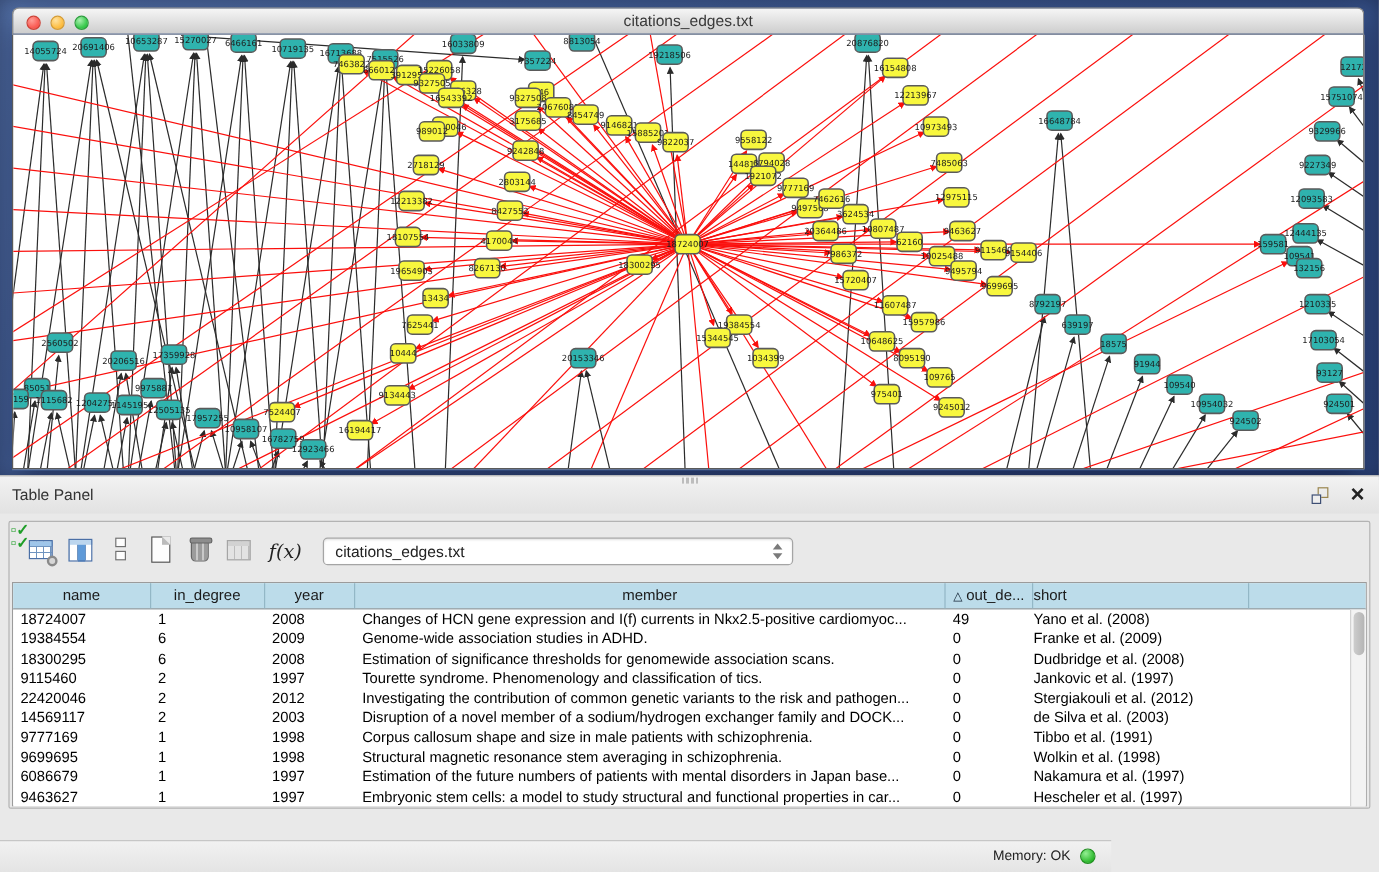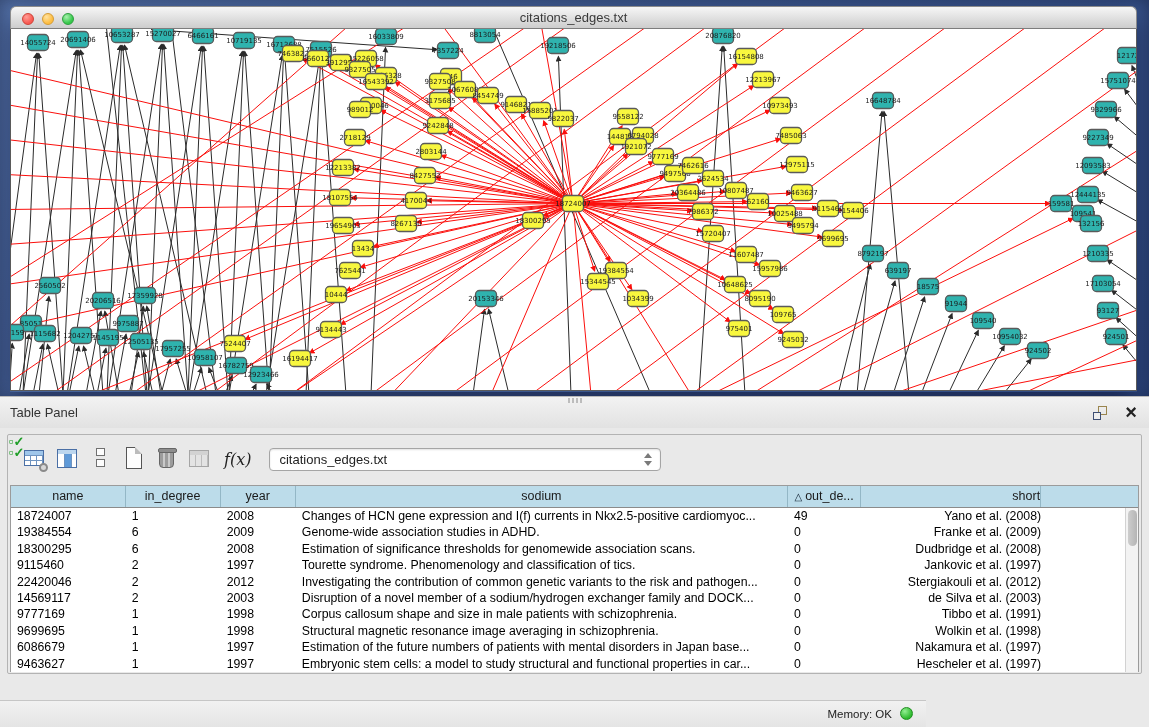--- a/index.html
+++ b/index.html
@@ -69,21 +69,21 @@
   .combo .stepper i.dn { border-top:5px solid #7a7a7a; }
   
   .grid { position:absolute; left:2px; top:50px; width:1129px; height:187px; background:#fff; border:1px solid #9b9b9b; }
   .thead { display:flex; height:22px; background:#bcdcea; border-bottom:1px solid #8b8b8b; }
   .th { font-size:12.5px; color:#1a1a1a; text-align:center; line-height:21px; border-right:1px solid #93b7c6;
     overflow:hidden; white-space:nowrap; }
   .th .sort { font-size:10px; margin-right:3px; color:#123; }
   .tbody { position:relative; }
   .tr { display:flex; height:16.4px; background:#fff; }
   .td { font-size:12.3px; color:#000; line-height:16.4px; white-space:nowrap; overflow:hidden; padding-left:6px; }
-  .col0{width:116px;} .col1{width:96px;} .col2{width:76px;} .col3{width:498px;} .col4{width:74px;} .col5{width:182px; text-align:right; padding-left:0;} .col6{width:98px;margin-top:42px;}
+  .col0{width:116px;} .col1{width:96px;} .col2{width:76px;} .col3{width:498px;} .col4{width:74px;} .col5{width:182px; text-align:left; padding-left:0;} .col6{width:98px;margin-top:42px;}
   .vscroll { position:absolute; right:0; top:22px; width:13px; height:164px; background:#f3f3f3; border-left:1px solid #d2d2d2; }
   .vscroll .thumb { position:absolute; left:1.5px; top:2px; width:9px; height:36px; background:linear-gradient(90deg,#cdcdcd,#b5b5b5); border-radius:5px; }
   
   .tab-bar { position:absolute; left:0; top:279px; width:100%; text-align:center; }
   .seg-control { display:inline-flex; border:1px solid #9b9b9b; border-radius:4px; overflow:hidden; background:#fff;
     box-shadow:0 1px 1px rgba(0,0,0,.15); }
   .seg { padding:2px 13px; font-size:12.5px; color:#1a1a1a; background:#fdfdfd; border-left:1px solid #c3c3c3; line-height:16px; }
   .seg:first-child { border-left:none; }
   .seg.active { background:linear-gradient(#8f8f8f,#6f6f6f); color:#f2f2f2; }
   
@@ -585,21 +585,21 @@
             <i class="up"></i>
             <i class="dn"></i>
           </span>
       </div>
     </div>
     <div class="grid">
       <div class="thead" id="thead">
           <div class="th col0"><span>name</span></div>
           <div class="th col1"><span>in_degree</span></div>
           <div class="th col2"><span>year</span></div>
-          <div class="th col3"><span>sodium</span></div>
+          <div class="th col3"><span>member</span></div>
           <div class="th col4"><span class="sort">△</span><span>out_de...</span></div>
           <div class="th col5"><span>short</span></div>
           <div class="th col6"><span>pagerank</span></div>
         </div>
       <div class="tbody" id="tbody">
           <div class="tr">
             <div class="td col0">18724007</div>
             <div class="td col1">1</div>
             <div class="td col2">2008</div>
             <div class="td col3">Changes of HCN gene expression and I(f) currents in Nkx2.5-positive cardiomyoc...</div>
@@ -658,21 +658,21 @@
             <div class="td col2">1998</div>
             <div class="td col3">Corpus callosum shape and size in male patients with schizophrenia.</div>
             <div class="td col4">0</div>
             <div class="td col5">Tibbo et al. (1991)</div>
             <div class="td col6">5.3E-5</div>
           </div>
           <div class="tr">
             <div class="td col0">9699695</div>
             <div class="td col1">1</div>
             <div class="td col2">1998</div>
-            <div class="td col3">Structural magnetic resonance image averaging in schizophrenia.</div>
+            <div class="td col3">Structural magnetic resonance stem averaging in schizophrenia.</div>
             <div class="td col4">0</div>
             <div class="td col5">Wolkin et al. (1998)</div>
             <div class="td col6">5.3E-5</div>
           </div>
           <div class="tr">
             <div class="td col0">6086679</div>
             <div class="td col1">1</div>
             <div class="td col2">1997</div>
             <div class="td col3">Estimation of the future numbers of patients with mental disorders in Japan base...</div>
             <div class="td col4">0</div>

